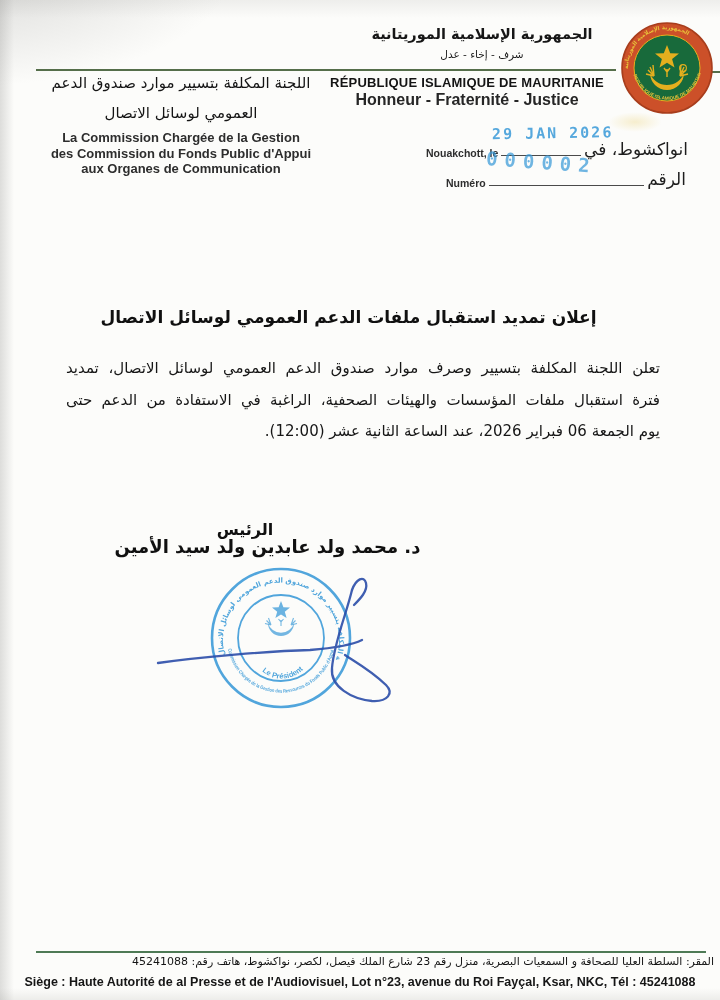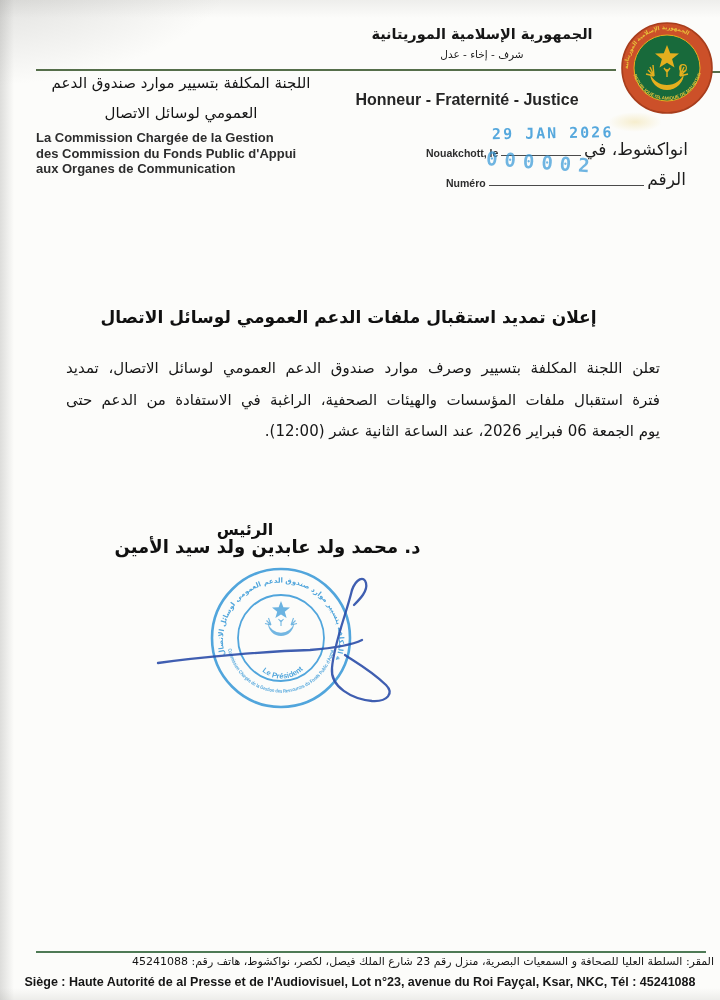--- a/index.html
+++ b/index.html
@@ -22,21 +22,21 @@
   
   .hdr-ar-title{top:22px;left:368px;width:228px;text-align:center;font-size:14.5px;font-weight:bold;color:#161616;line-height:24px;}
   .hdr-ar-motto{top:48px;left:368px;width:228px;text-align:center;font-size:10.5px;font-weight:normal;color:#1c1c1c;}
   .rule-left{top:69px;left:36px;width:580px;height:2px;background:#556e4a;}
   .rule-right{top:71px;left:706px;width:14px;height:2px;background:#556e4a;}
   .hdr-fr-title{top:75px;left:322px;width:290px;text-align:center;font-size:13px;font-weight:bold;color:#141414;letter-spacing:.2px;}
   .hdr-fr-motto{top:91px;left:322px;width:290px;text-align:center;font-size:16px;font-weight:bold;color:#262626;}
 
   
   .com-ar{top:68px;left:38px;width:286px;text-align:center;font-size:15px;color:#141414;line-height:30px;font-weight:500;}
-  .com-fr{top:130px;left:36px;width:290px;font-size:13px;color:#2d2d2d;line-height:15.5px;font-weight:bold;}
+  .com-fr{top:130px;left:36px;width:290px;text-align:center;font-size:13px;color:#2d2d2d;line-height:15.5px;font-weight:bold;}
 
   
   .meta-row{display:flex;align-items:flex-end;}
   .date-row{top:139px;left:426px;width:262px;}
   .num-row{top:169px;left:446px;width:240px;}
   .meta-label-fr{font-size:10.5px;color:#2e2e2e;font-weight:bold;white-space:nowrap;padding-bottom:1px;}
   .meta-fill{flex:1;border-bottom:1.4px solid #4a4a4a;margin:0 3px 4px 3px;height:12px;}
   .meta-label-ar{font-size:17px;color:#1d1d1d;white-space:nowrap;padding-bottom:1px;}
   .stamp-text{font-family:"DejaVu Sans Mono",monospace;color:#3a9ad8;font-weight:bold;opacity:.85;}
   .stamp-date{top:124px;left:492px;width:150px;font-size:15px;letter-spacing:2px;transform:rotate(-1deg);}
@@ -65,20 +65,21 @@
 </style>
 </head>
 <body>
 
 <div class="page">
 
   <div class="abs ar hdr-ar-title">الجمهورية الإسلامية الموريتانية</div>
   <div class="abs ar hdr-ar-motto">شرف - إخاء - عدل</div>
   <div class="abs rule-left"></div>
   <div class="abs rule-right"></div>
+  <div class="abs fr hdr-fr-title">RÉPUBLIQUE ISLAMIQUE DE MAURITANIE</div>
   <div class="abs fr hdr-fr-motto">Honneur - Fraternité - Justice</div>
 
   <svg class="abs seal-svg" width="94" height="94" viewBox="0 0 94 94">
     <circle cx="47" cy="47" r="45" fill="#cc5029" stroke="#a83d1c" stroke-width="1.6"></circle>
     <circle cx="47" cy="47" r="33" fill="#186a3b" stroke="#e4af1e" stroke-width="1"></circle>
     <defs>
       <path id="emb-top" d="M 9,56 A 39,39 0 1 1 85,56"></path>
       <path id="emb-bot" d="M 13,52 A 35,35 0 0 0 81,52"></path>
     </defs>
     <text font-size="5.5" fill="#e8c23a" font-family="DejaVu Sans,sans-serif" font-weight="bold">

